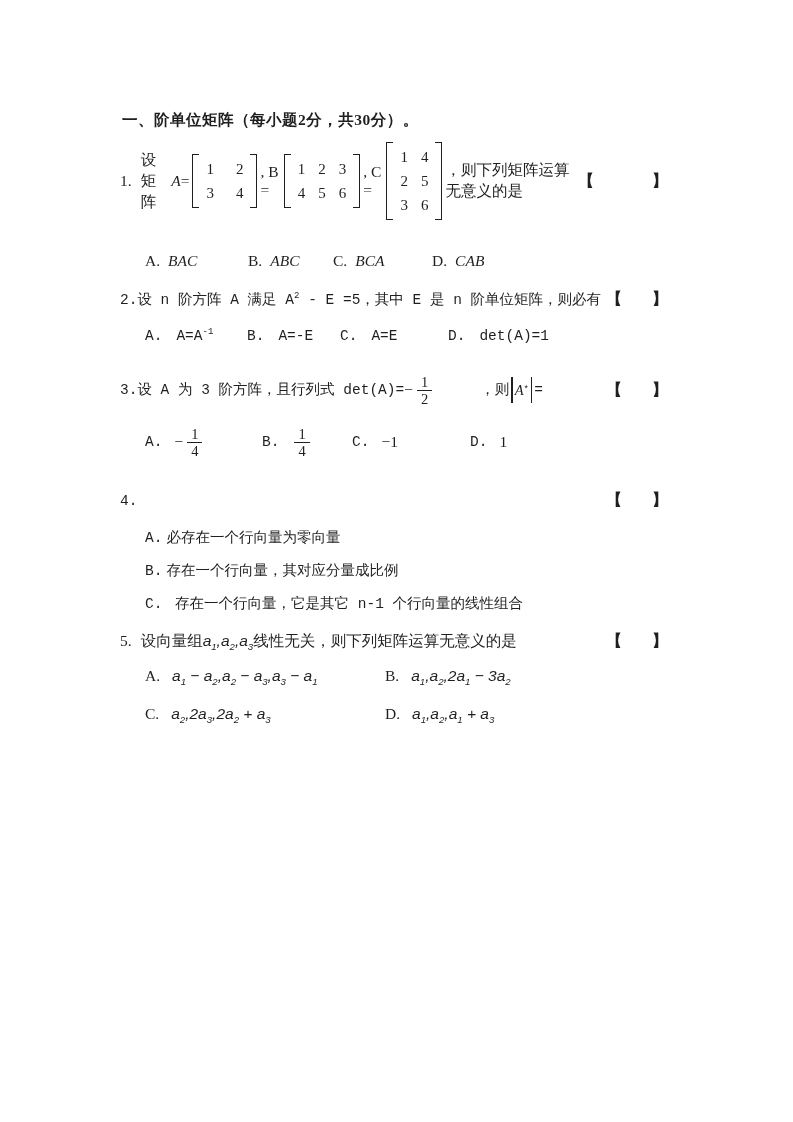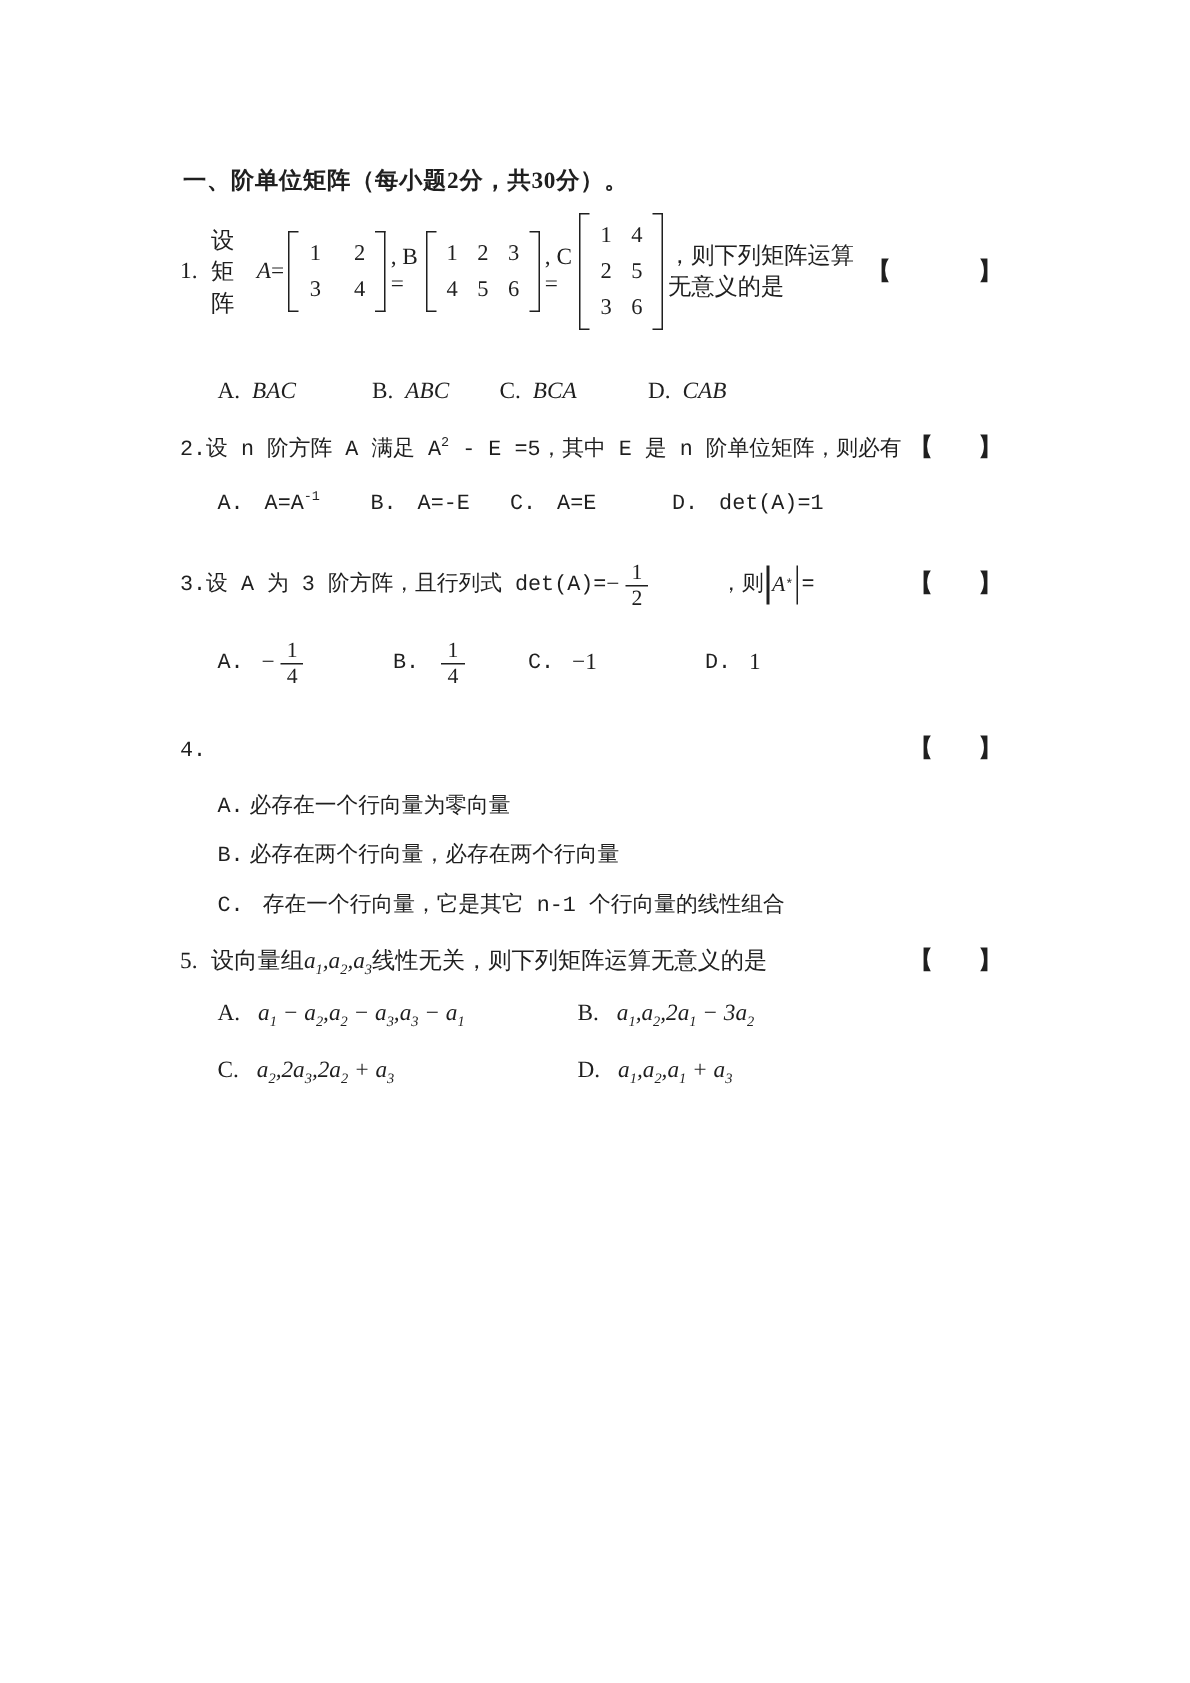--- a/index.html
+++ b/index.html
@@ -66,21 +66,21 @@
   .q4stem{margin-top:26px;}
   .q4opts{margin-top:18px;padding-left:25px;}
   .q4opts .optline{display:block;line-height:18px;margin-bottom:15px;}
   .q4opts .olabel{margin-right:4px;}
   .q5stem{margin-top:18px;}
   .q5opts{margin-top:14px;padding-left:25px;display:grid;
           grid-template-columns:240px auto;row-gap:16px;line-height:22px;}
   .q5opts .olabel{margin-right:12px;font-style:normal;}
 
   
-  .mexpr{font-style:italic;font-family:Liberation Serif, serif;font-size:15.5px;}
+  .mexpr{font-style:italic;font-family:Liberation Sans, sans-serif;font-size:15.5px;}
   .mexpr sub{font-style:italic;}
 
   
   .frac{display:inline-flex;flex-direction:column;align-items:center;
         vertical-align:middle;line-height:16px;margin:0 3px;
         font-family:"Liberation Serif","DejaVu Serif",serif;font-size:14.5px;}
   .frac .fn{padding:0 4px;border-bottom:1.4px solid #1f1f1f;}
   .frac .fd{padding:0 4px;}
   .msign{margin-right:1px;}
   .serifv{font-family:"Liberation Serif","DejaVu Serif",serif;font-size:15.5px;}
@@ -235,21 +235,21 @@
       </div>
     </div>
 
     <div>
       <div class="stem mono q4stem">
         <span class="qnum">4.</span>
         <span class="ansbr push"><span>【</span><span class="brgap"></span><span>】</span></span>
       </div>
       <div class="q4opts mono">
         <span class="optline"><span class="olabel">A.</span><span>必存在一个行向量为零向量</span></span>
-        <span class="optline"><span class="olabel">B.</span><span>必存在两个行向量，必存在两个行向量</span></span>
+        <span class="optline"><span class="olabel">B.</span><span>存在一个行向量，其对应分量成比例</span></span>
         <span class="optline"><span class="olabel">C.</span><span> 存在一个行向量，它是其它 n-1 个行向量的线性组合</span></span>
       </div>
     </div>
 
     <div>
       <div class="stem q5stem">
         <span class="qnum sp">5.</span>
         <span>设向量组</span>
         <span class="mexpr"><span>a</span><sub>1</sub><span>,a</span><sub>2</sub><span>,a</span><sub>3</sub></span>
         <span>线性无关，则下列矩阵运算无意义的是</span>

